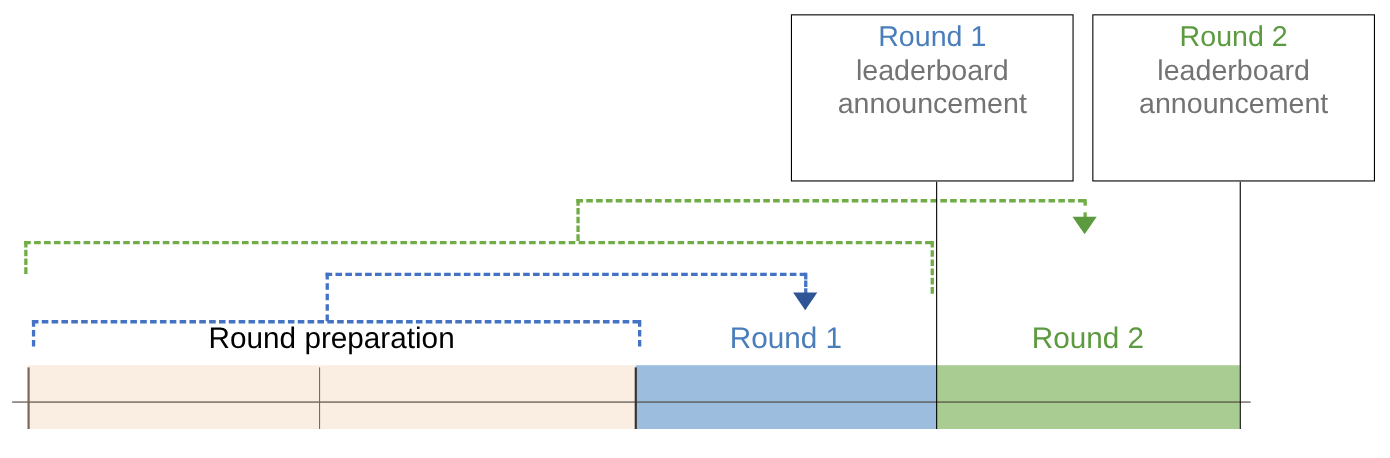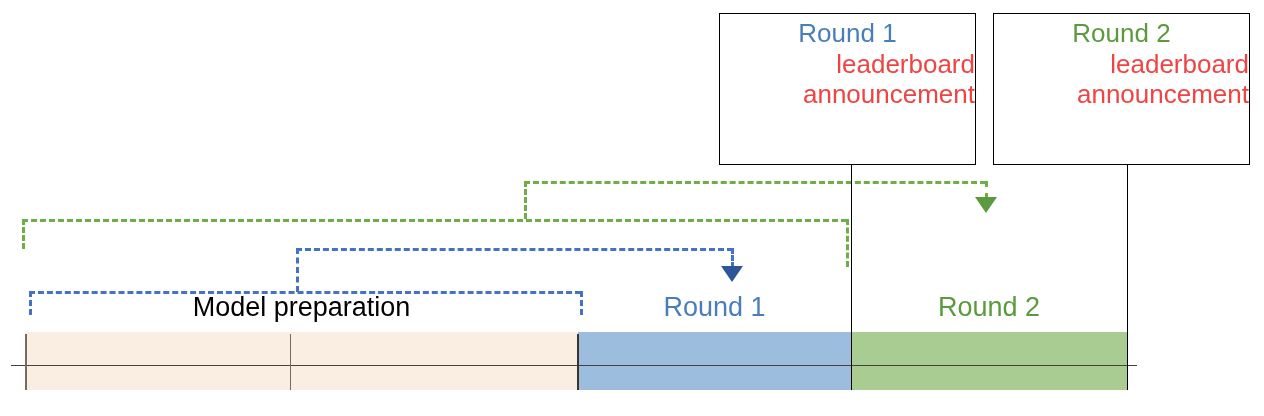--- a/index.html
+++ b/index.html
@@ -26,21 +26,21 @@
     border: 1.6px solid #000000;
     text-align: center;
     line-height: 1.18;
     font-size: 26px;
     color: #000000;
     padding-top: 4px;
     z-index: 6;
   }
   .callout .hl-blue  { color: #4a7ebb; display: block; }
   .callout .hl-green { color: #5b9a3e; display: block; }
-  .callout .plain    { display: block; color: #ef4444; text-align: right; }
+  .callout .plain    { display: block; color: #737373; }
 
   
   .droplink {
     position: absolute;
     width: 0;
     border-left: 1.8px solid #000000;
     z-index: 5;
   }
 
   
@@ -140,21 +140,21 @@
 
   <div class="dash-h d-blue" style="left:296px; top:248px; width:437px;"></div>
   <div class="dash-v d-blue" style="left:296px; top:248px; height:44px;"></div>
   <div class="dash-v d-blue" style="left:731px; top:248px; height:20px;"></div>
   <div class="arrow a-blue" style="left:721px; top:266px;"></div>
 
   <div class="dash-h d-blue" style="left:29px; top:291px; width:552px;"></div>
   <div class="dash-v d-blue" style="left:29px; top:291px; height:24px;"></div>
   <div class="dash-v d-blue" style="left:580px; top:291px; height:24px;"></div>
 
-  <div class="seg-label lbl-black" style="left:25px; top:292px; width:553px;">Model preparation</div>
+  <div class="seg-label lbl-black" style="left:25px; top:292px; width:553px;">Round preparation</div>
   <div class="seg-label lbl-blue" style="left:578px; top:292px; width:273px;">Round 1</div>
   <div class="seg-label lbl-green" style="left:851px; top:292px; width:276px;">Round 2</div>
 
   <div id="bar-wrap" style="left:25px; top:332px; width:1102px; height:58px;">
     <div class="seg seg-cream" style="left:0px; width:553px;"></div>
     <div class="seg seg-blue" style="left:553px; width:273px;"></div>
     <div class="seg seg-green" style="left:826px; width:276px;"></div>
   </div>
 
   <div class="axis-line" style="left:11px; top:365px; width:1126px; border-top:1.6px solid #4a4038;"></div>

